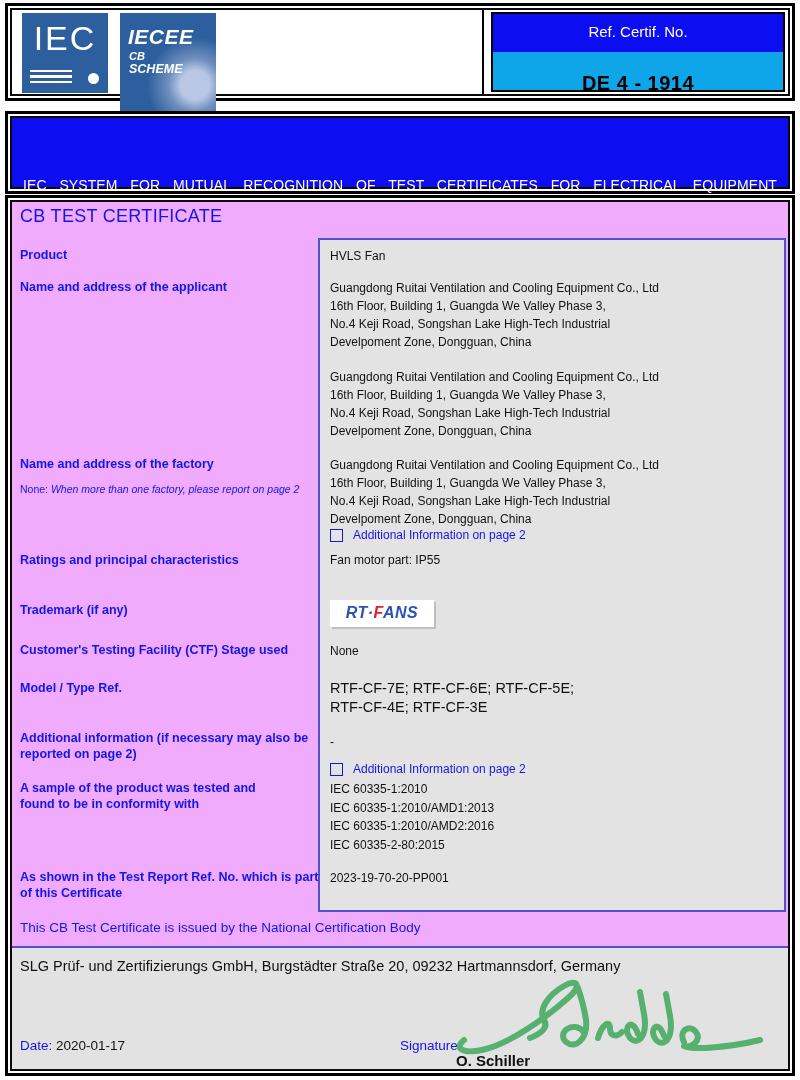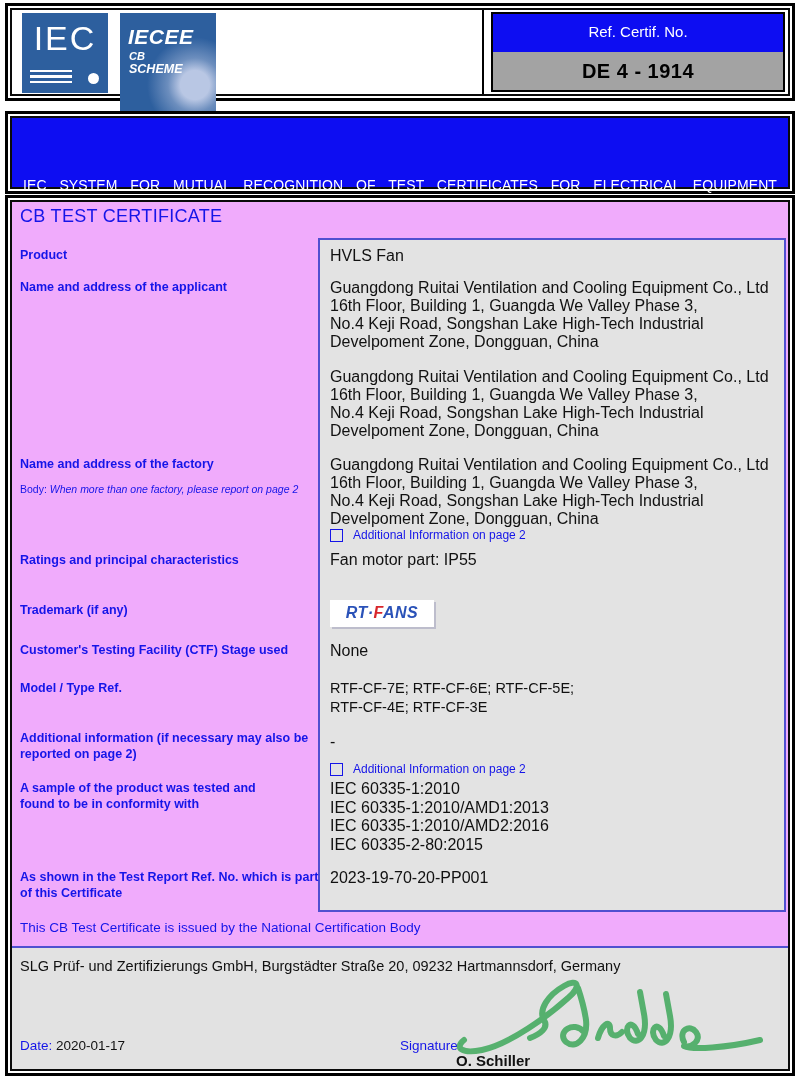--- a/index.html
+++ b/index.html
@@ -15,38 +15,38 @@
   .iec-text{position:absolute;left:0;right:0;top:6px;text-align:center;color:#fff;font-size:34px;letter-spacing:2px;font-weight:400;}
   .iec-lines{position:absolute;left:8px;bottom:10px;}
   .iec-lines div{width:42px;height:2.5px;background:#fff;margin-top:3px;}
   .iec-dot{position:absolute;right:9px;bottom:9px;width:11px;height:11px;border-radius:50%;background:#fff;}
   .iecee-logo{position:absolute;left:108px;top:3px;width:96px;height:100px;background:#2d5f9e;overflow:hidden;
       background-image:radial-gradient(circle at 78% 72%, #b9c7e4 0 14%, rgba(185,199,228,.45) 26%, rgba(45,95,158,0) 46%);}
   .iecee-t1{margin:12px 0 0 8px;color:#fff;font-style:italic;font-weight:700;font-size:21px;letter-spacing:.5px;}
   .iecee-t2{margin:1px 8px 0 9px;color:#fff;font-style:italic;font-weight:700;font-size:11px;}
   .iecee-t3{margin:0 0 0 9px;color:#fff;font-style:italic;font-weight:700;font-size:12.5px;}
   .hdr-divider{position:absolute;left:470px;top:0;bottom:0;width:2px;background:#000;}
-  .ref-box{position:absolute;right:3px;top:2px;bottom:2px;width:294px;border:2px solid #000;box-sizing:border-box;background:#a3a3a3;}
+  .ref-box{position:absolute;right:3px;top:2px;bottom:2px;width:294px;border:2px solid #000;box-sizing:border-box;background:#0ea5e9;}
   .ref-head{height:38px;background:#0d0df2;color:#fff;text-align:center;font-size:15px;line-height:36px;}
-  .ref-val{text-align:center;font-size:20px;font-weight:700;letter-spacing:.5px;color:#000;padding-top:8px;}
+  .ref-val{text-align:center;font-size:20px;font-weight:700;letter-spacing:.5px;color:#000;padding-top:20px;}
 
   
   .banner-inner{background:#0d0df2;color:#fff;padding:9px 11px;}
   .banner-l1{font-size:14px;line-height:21px;text-align:justify;text-align-last:justify;letter-spacing:.1px;margin-top:48px;}
   .banner-l2{font-size:18px;line-height:21px;margin-top:36px;}
 
   
   .main-inner{background:#f0abfc;}
   .title{position:absolute;left:8px;top:4px;color:#1515e8;font-size:18px;letter-spacing:.3px;}
   .lbl{position:absolute;left:8px;width:292px;color:#1515e8;font-size:12.5px;font-weight:700;line-height:16px;}
   .note{position:absolute;left:8px;width:300px;color:#1515e8;font-size:10.5px;}
   .note .it{font-style:italic;}
   .valbox{position:absolute;left:306px;top:36px;width:468px;height:674px;box-sizing:border-box;
           background:#e3e3e3;border:2px solid #5050d0;}
-  .val{position:absolute;left:318px;color:#111;font-size:16px;line-height:18px;}
+  .val{position:absolute;left:318px;color:#111;font-size:12px;line-height:18px;}
   .val.model{font-size:14.5px;line-height:19px;}
   .addl{position:absolute;left:318px;color:#1515e8;font-size:12px;display:flex;align-items:center;gap:10px;}
   .cbx{display:inline-block;width:11px;height:11px;border:1.5px solid #1515e8;background:transparent;box-sizing:content-box;}
   .tm-box{position:absolute;left:318px;width:104px;height:27px;background:#fff;box-shadow:2px 2px 0 #bdbdcc;
           font-style:italic;font-weight:700;font-size:16px;line-height:26px;text-align:center;letter-spacing:.5px;}
   .tm-blue{color:#2a52b8;} .tm-red{color:#d8262b;}
   .issued{position:absolute;left:8px;color:#1515e8;font-size:13.5px;}
   .ncb-box{position:absolute;left:0;right:0;bottom:0;top:744px;background:#e2e2e2;border-top:2px solid #5050d0;}
   .ncb-line{position:absolute;left:8px;top:10px;font-size:14.5px;color:#111;}
   .date-line{position:absolute;left:8px;top:90px;font-size:13.5px;}
@@ -96,21 +96,21 @@
     <div class="dframe-inner main-inner">
 
       <div class="title">CB TEST CERTIFICATE</div>
 
       <div class="valbox"></div>
 
       <div class="lbl" style="top:45px;">Product</div>
       <div class="lbl" style="top:77px;">Name and address of the applicant</div>
       <div class="lbl" style="top:254px;">Name and address of the factory</div>
       <div class="note" style="top:281px;">
-        <span>Body:</span>
+        <span>None:</span>
         <span class="it">When more than one factory, please report on page 2</span>
       </div>
       <div class="lbl" style="top:350px;">Ratings and principal characteristics</div>
       <div class="lbl" style="top:400px;">Trademark (if any)</div>
       <div class="lbl" style="top:440px;">Customer's Testing Facility (CTF) Stage used</div>
       <div class="lbl" style="top:478px;">Model / Type Ref.</div>
       <div class="lbl" style="top:528px;width:296px;">Additional information (if necessary may also be reported on page 2)</div>
       <div class="lbl" style="top:578px;width:270px;">A sample of the product was tested and found to be in conformity with</div>
       <div class="lbl" style="top:667px;width:300px;">As shown in the Test Report Ref. No. which is part of this Certificate</div>
 

